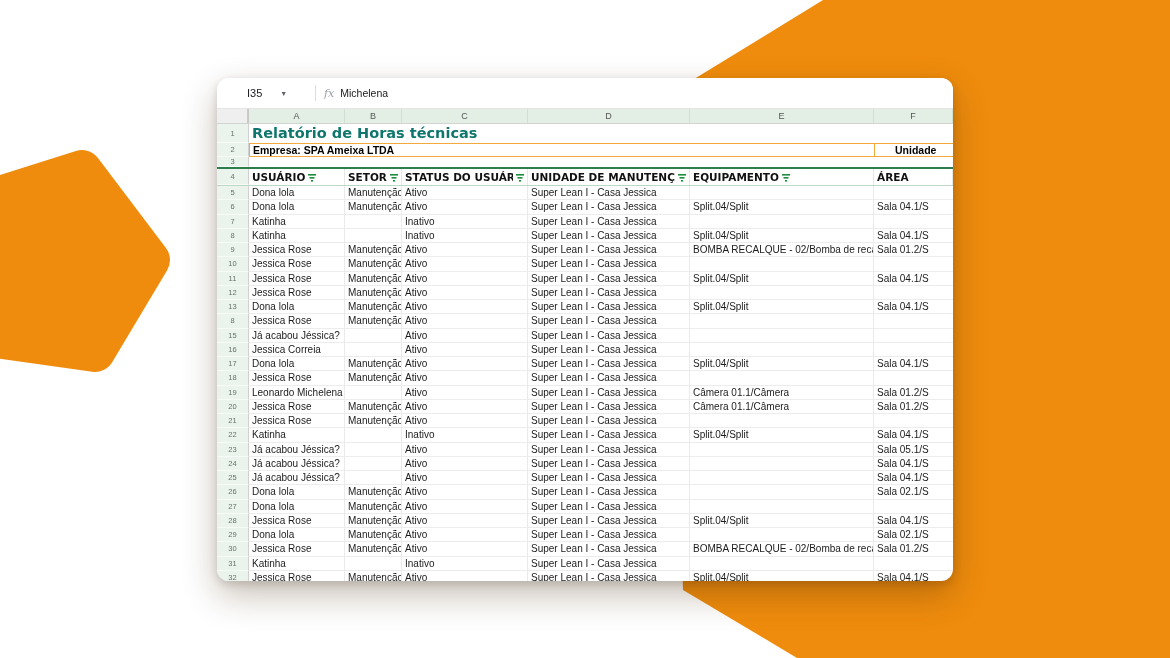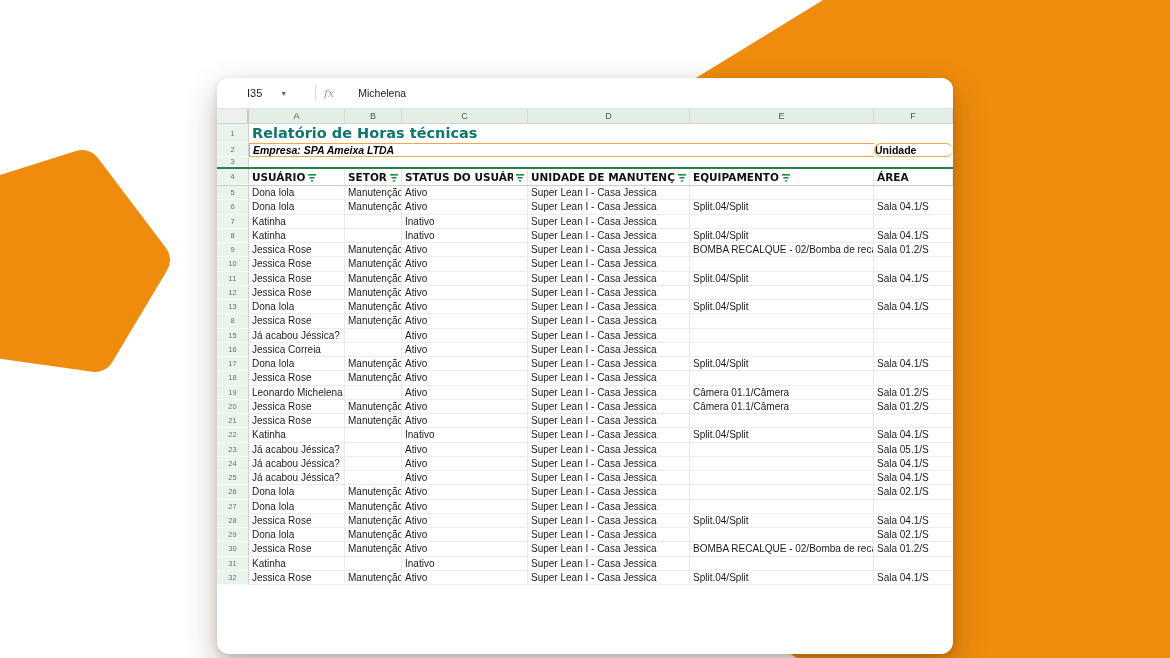--- a/index.html
+++ b/index.html
@@ -2,54 +2,54 @@
 <html><head>
 <meta charset="utf-8">
 <style>
   html,body{margin:0;padding:0;}
   body{width:1170px;height:658px;overflow:hidden;background:#ffffff;
        font-family:"Liberation Sans",sans-serif;}
   .canvas{position:relative;width:1170px;height:658px;overflow:hidden;background:#fff;}
   .bg-svg{position:absolute;left:0;top:0;z-index:0;}
 
   
-  .card{position:absolute;left:217px;top:78px;width:736px;height:576px;
+  .card{position:absolute;left:217px;top:78px;width:736px;height:503px;
         background:#fff;border-radius:12px;z-index:2;overflow:hidden;
         box-shadow:0 14px 34px rgba(70,40,5,.30),0 3px 8px rgba(0,0,0,.14);}
 
   
   .fbar{height:30px;display:flex;align-items:center;background:#fff;
         border-bottom:1px solid #e4e4e4;font-size:11px;color:#202124;}
   .namebox{width:66px;padding-left:30px;display:flex;align-items:center;gap:18px;}
   .caret{font-size:7px;color:#5f6368;}
   .fdiv{width:1px;height:16px;background:#dadce0;margin:0 8px 0 2px;}
-  .fx{font-family:"DejaVu Serif",serif;font-style:italic;color:#9aa0a6;font-size:11px;margin-right:24px;}
+  .fx{font-family:"DejaVu Serif",serif;font-style:italic;color:#9aa0a6;font-size:11px;margin-right:6px;}
   .fval{font-size:10.5px;color:#202124;}
 
   
   .grid-row{display:grid;grid-template-columns:32px 96px 57px 126px 162px 184px 1fr;}
   .colstrip{height:14px;background:#e3efe5;border-bottom:1px solid #d2d4d2;}
   .colstrip .corner{background:#efefef;border-right:2px solid #c9c9c9;}
   .colstrip .cl{font-size:9px;color:#555;text-align:center;line-height:14px;
                 border-right:1px solid #cfe0d2;}
   .rn{background:#eaf4ec;color:#6b6f6b;font-size:7.5px;text-align:center;
       border-right:1px solid #d0d0d0;border-bottom:1px solid #f6fbf7;
       display:flex;align-items:center;justify-content:center;}
 
   .r-title{height:19px;}
   .r-title .title{grid-column:2 / span 6;font-family:"DejaVu Sans",sans-serif;
       font-weight:bold;font-size:14.5px;color:#0f766e;line-height:19px;
       padding-left:3px;white-space:nowrap;overflow:hidden;}
   .r-company{height:14px;}
   .r-company .company{grid-column:2 / span 5;font-weight:bold;font-size:10.5px;
       line-height:12px;padding-left:3px;white-space:nowrap;overflow:hidden;
-      border-top:1px solid #f3a93c;border-bottom:1px solid #f3a93c;border-left:1px solid #f3a93c;font-style:italic;}
-  .r-company .unidade{font-weight:bold;font-size:10.5px;line-height:12px;padding-left:0;
+      border-top:1px solid #f3a93c;border-bottom:1px solid #f3a93c;border-left:1px solid #f3a93c;}
+  .r-company .unidade{font-weight:bold;font-size:10.5px;line-height:12px;padding-left:20px;
       white-space:nowrap;overflow:hidden;
-      border-top:1px solid #f3a93c;border-bottom:1px solid #f3a93c;border-left:1px solid #f3a93c;border-radius:7px;}
+      border-top:1px solid #f3a93c;border-bottom:1px solid #f3a93c;border-left:1px solid #f3a93c;}
   .r-blank{height:10px;}
 
   .r-head{height:16px;border-top:2px solid #2e7d4d;border-bottom:1px solid #bed7c4;}
   .r-head .hc{display:flex;align-items:center;justify-content:flex-start;
       font-family:"DejaVu Sans",sans-serif;font-weight:bold;font-size:10.5px;color:#111;
       padding:0 2px 0 3px;white-space:nowrap;overflow:hidden;border-right:1px solid #e6e8e6;}
   .r-head .hc .lbl{overflow:hidden;white-space:nowrap;}
   .ficon{flex:0 0 auto;margin-left:2px;}
 
   .r-data{height:14.25px;}

